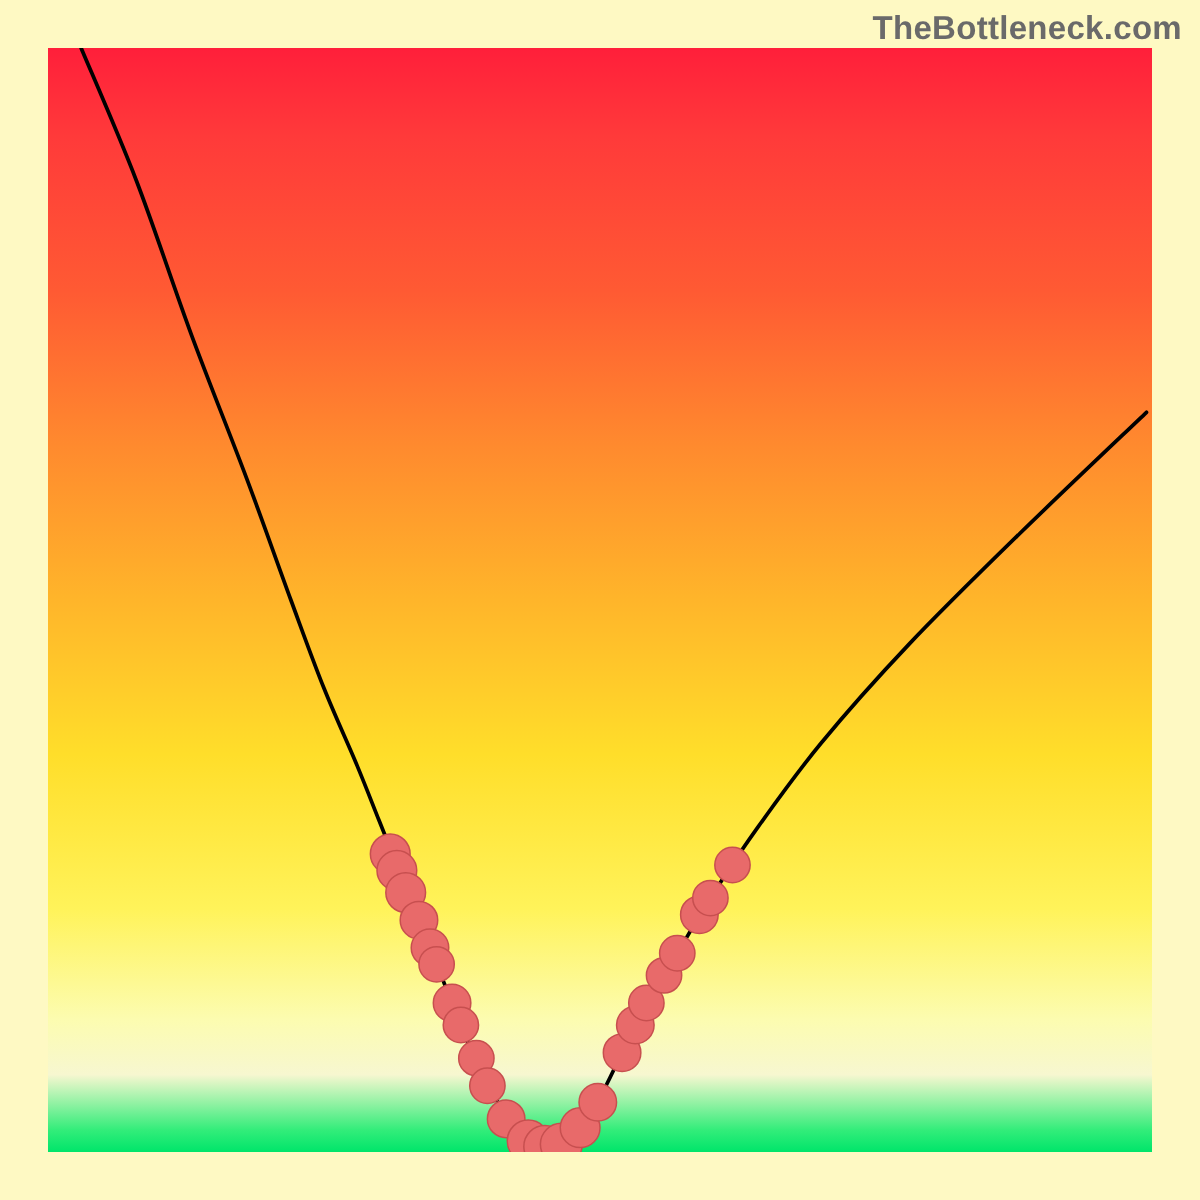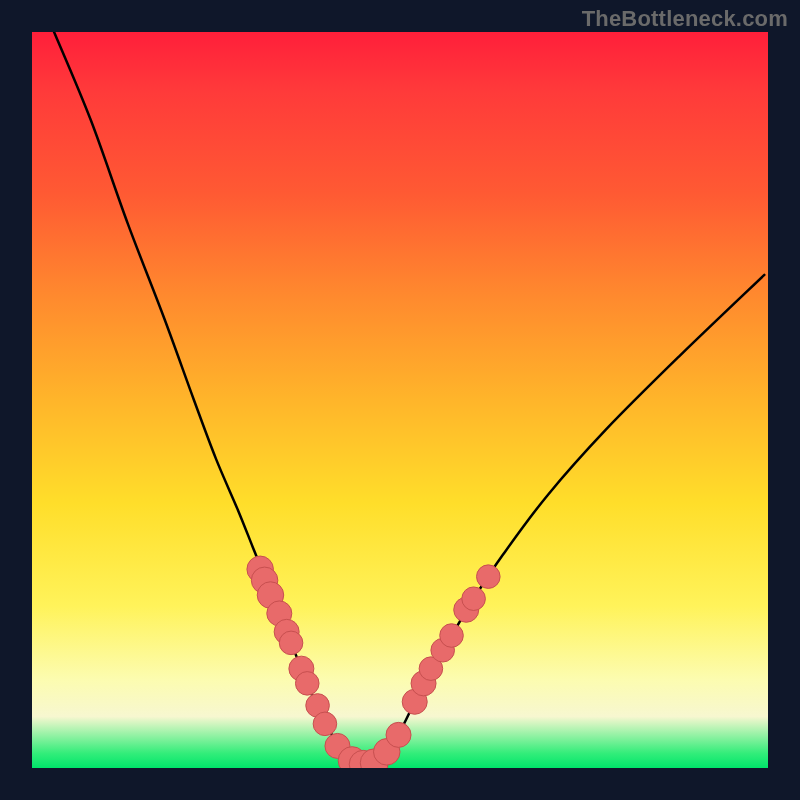--- a/index.html
+++ b/index.html
@@ -9,21 +9,21 @@
     height: 800px;
     background: #000;
     overflow: hidden;
   }
   .frame {
     position: absolute;
     left: 0;
     top: 0;
     width: 800px;
     height: 800px;
-    background: #0f172a;
+    background: #fef9c3;
   }
   .plot-area {
     position: absolute;
     left: 32px;
     top: 32px;
     width: 736px;
     height: 736px;
     
     background: linear-gradient(
       to bottom,

